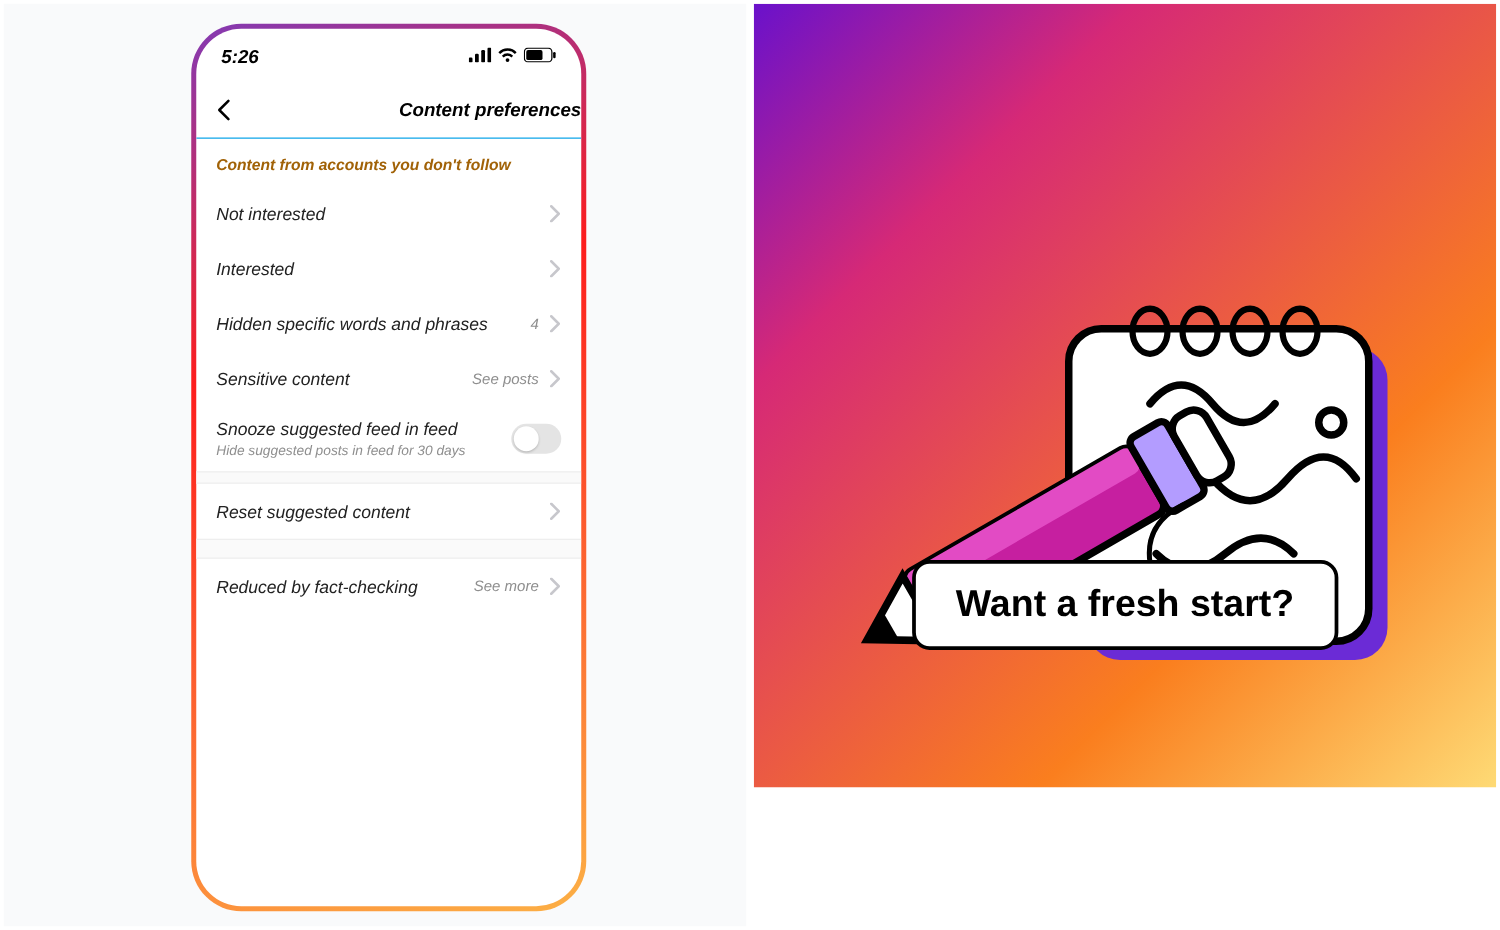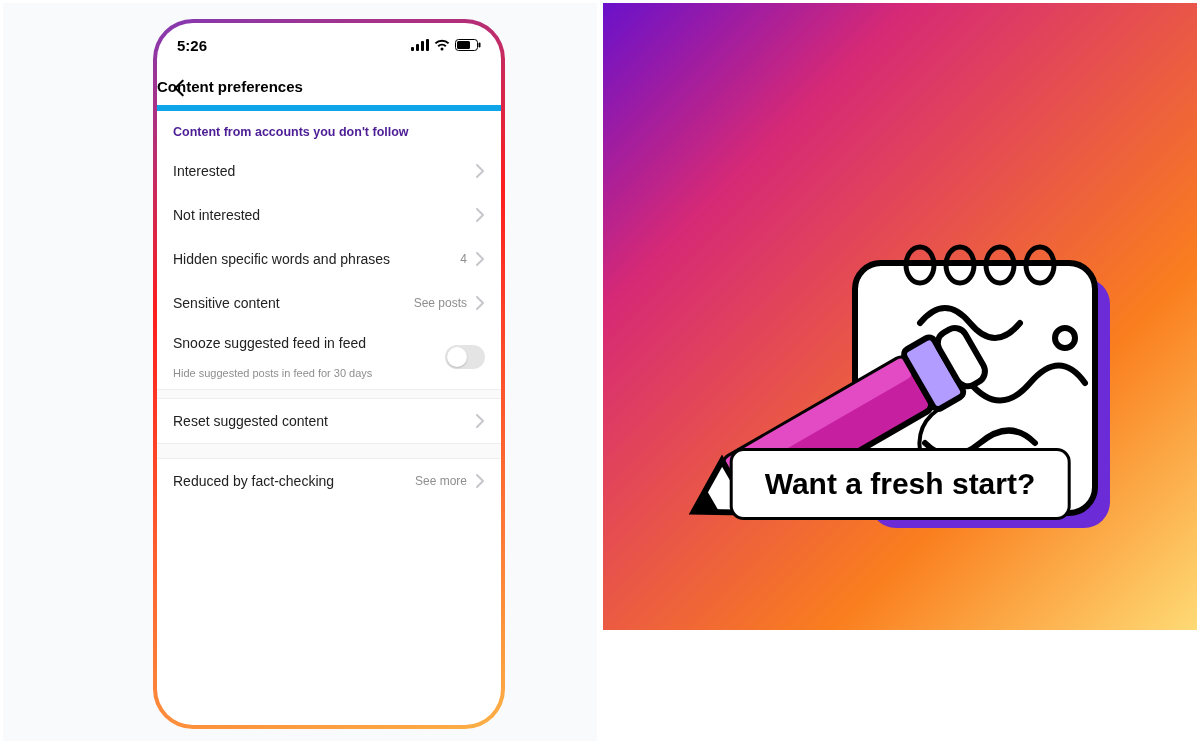--- a/index.html
+++ b/index.html
@@ -15,26 +15,27 @@
     width: 600px;
     height: 744px;
     background: #f9fafb;
     position: relative;
     border: 3px solid #fff;
   }
   .phone-frame {
     position: absolute;
     left: 150px;
     top: 16px;
-    width: 352px;
+    width: 316px;
     height: 710px;
     border-radius: 40px;
     padding: 4px;
     background: linear-gradient(160deg, #833ab4 0%, #fd1d1d 35%, #fcb045 100%);
     overflow: hidden;
+    font-style: italic;
   }
   .phone-screen {
     width: 100%;
     height: 100%;
     background: #fff;
     border-radius: 36px;
     overflow: hidden;
     position: relative;
   }
   .status-bar {
@@ -48,59 +49,59 @@
   }
   .status-icons {
     display: flex;
     align-items: center;
     gap: 5px;
   }
   .nav-header {
     height: 44px;
     display: flex;
     align-items: center;
-    justify-content: flex-start;
-    position: relative;
-    border-bottom: 6px solid #0ea5e9;
+    justify-content: flex-end;
+    position: relative;
+    border-bottom: 1px solid #0ea5e9;
   }
   .nav-back {
     position: absolute;
     left: 12px;
     top: 10px;
   }
   .nav-title {
     font-size: 15px;
     font-weight: 700;
   }
   .section-title {
     font-size: 12.5px;
     font-weight: 700;
     padding: 14px 16px 10px;
-    color: #4c1d95;
+    color: #a16207;
   }
   .list-item {
     display: flex;
     align-items: center;
     justify-content: space-between;
     padding: 14px 16px;
     font-size: 14px;
     color: #222;
     cursor: pointer;
   }
   .list-item .right {
     display: flex;
     align-items: center;
     gap: 8px;
     color: #8e8e8e;
     font-size: 12px;
   }
   .list-item .sub {
     font-size: 11px;
     color: #8e8e8e;
-    margin-top: 16px;
+    margin-top: 4px;
   }
   .list-item.tall { padding: 10px 16px; }
   .group-gap {
     height: 10px;
     background: #fafafa;
     border-top: 1px solid #eee;
     border-bottom: 1px solid #eee;
   }
   .toggle {
     width: 40px;
@@ -192,32 +193,32 @@
           <svg width="22" height="22" viewBox="0 0 24 24">
               <path d="M15 4l-8 8 8 8" stroke="#000" stroke-width="2.2" fill="none" stroke-linecap="round" stroke-linejoin="round"></path>
             </svg>
         </span>
         <span class="nav-title">Content preferences</span>
       </div>
 
       <div class="section-title">Content from accounts you don't follow</div>
 
       <div class="list-item">
+        <span>Not interested</span>
+        <div class="right">
+          <span class="chev-right">
+              <svg width="10" height="14" viewBox="0 0 10 14">
+                <path d="M2 1l6 6-6 6" stroke="#c7c7cc" stroke-width="2" fill="none" stroke-linecap="round" stroke-linejoin="round"></path>
+              </svg>
+            </span>
+        </div>
+      </div>
+
+      <div class="list-item">
         <span>Interested</span>
-        <div class="right">
-          <span class="chev-right">
-              <svg width="10" height="14" viewBox="0 0 10 14">
-                <path d="M2 1l6 6-6 6" stroke="#c7c7cc" stroke-width="2" fill="none" stroke-linecap="round" stroke-linejoin="round"></path>
-              </svg>
-            </span>
-        </div>
-      </div>
-
-      <div class="list-item">
-        <span>Not interested</span>
         <div class="right">
           <span class="chev-right">
               <svg width="10" height="14" viewBox="0 0 10 14">
                 <path d="M2 1l6 6-6 6" stroke="#c7c7cc" stroke-width="2" fill="none" stroke-linecap="round" stroke-linejoin="round"></path>
               </svg>
             </span>
         </div>
       </div>
 
       <div class="list-item">

